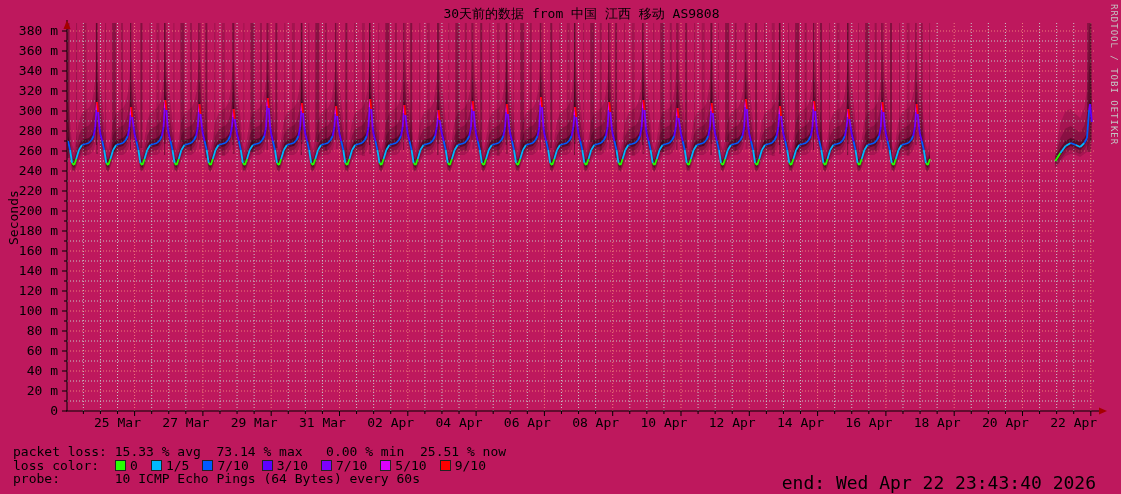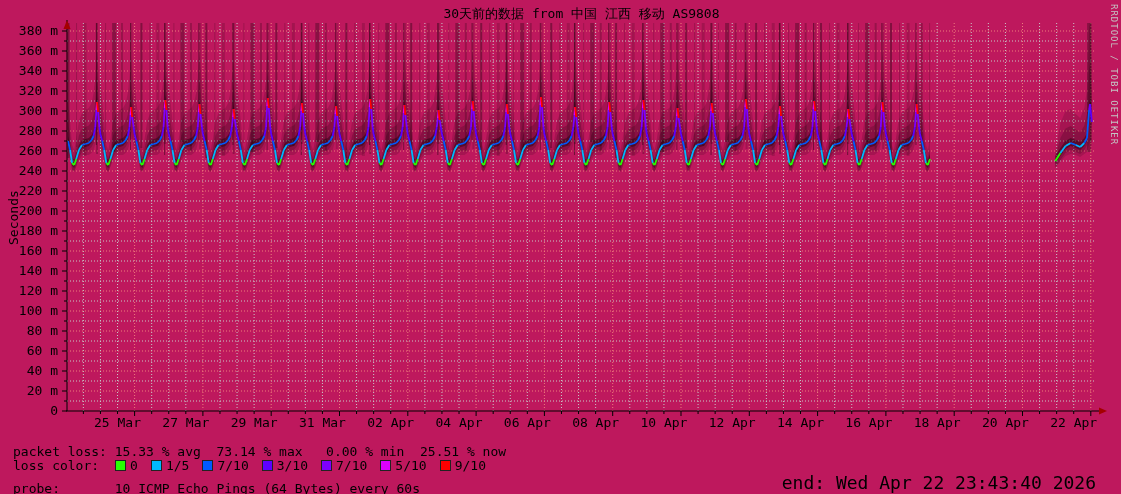--- a/index.html
+++ b/index.html
@@ -856,15 +856,15 @@
   <div class="lossrow">
     <span class="lbl">loss color:</span>
   <span class="litem"><span class="sq" style="background: rgb(38, 255, 0);"></span><span>0</span></span>
       <span class="litem"><span class="sq" style="background: rgb(0, 184, 255);"></span><span>1/5</span></span>
       <span class="litem"><span class="sq" style="background: rgb(0, 89, 255);"></span><span>7/10</span></span>
       <span class="litem"><span class="sq" style="background: rgb(94, 0, 255);"></span><span>3/10</span></span>
       <span class="litem"><span class="sq" style="background: rgb(126, 0, 255);"></span><span>7/10</span></span>
       <span class="litem"><span class="sq" style="background: rgb(221, 0, 255);"></span><span>5/10</span></span>
       <span class="litem"><span class="sq" style="background: rgb(255, 0, 0);"></span><span>9/10</span></span>
     </div>
-  <div class="ftline" style="top:482px">probe:       10 ICMP Echo Pings (64 Bytes) every 60s</div>
+  <div class="ftline" style="top:472px">probe:       10 ICMP Echo Pings (64 Bytes) every 60s</div>
   <div class="endline">end: Wed Apr 22 23:43:40 2026</div>
 </div>
 
 </body></html>

